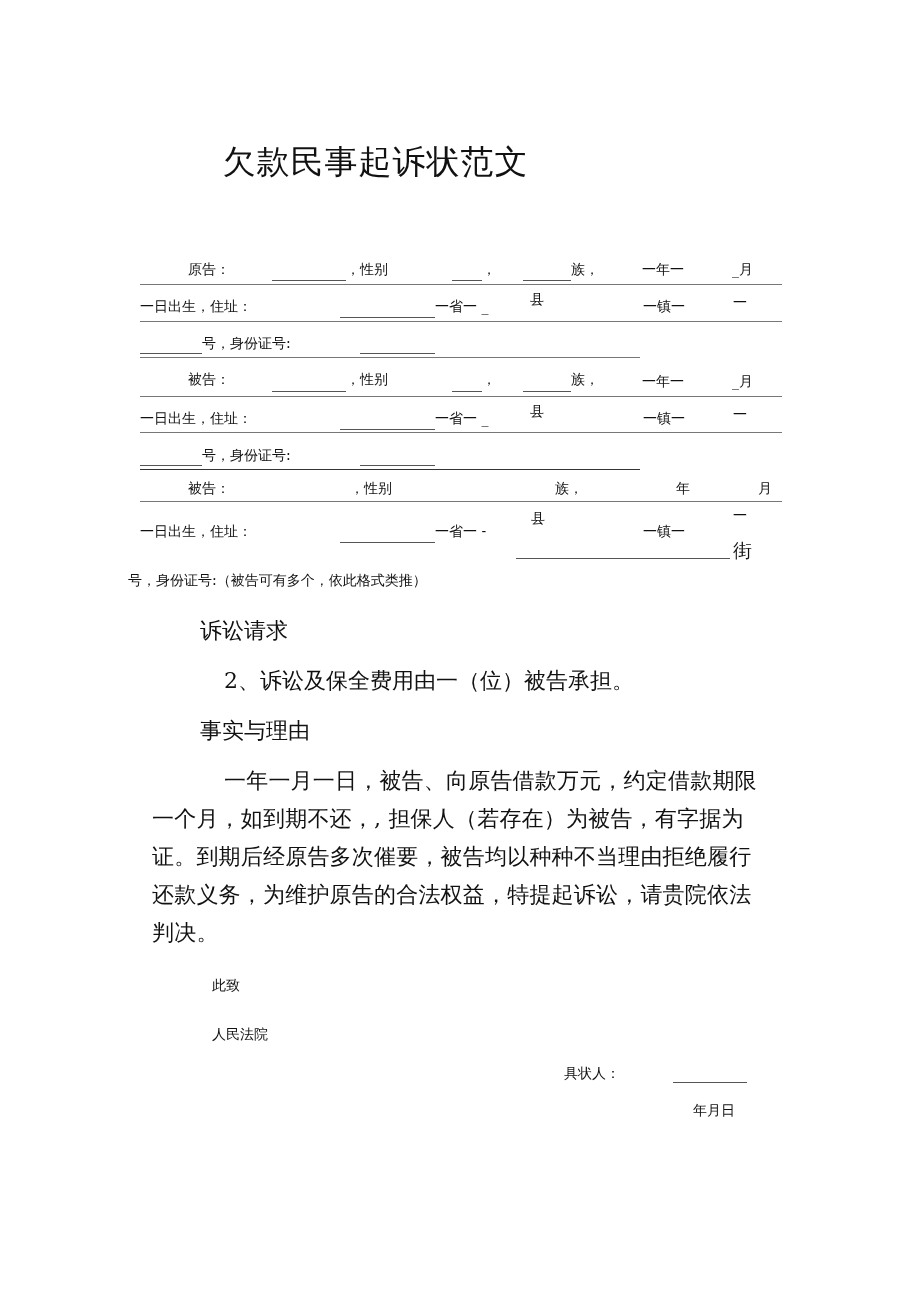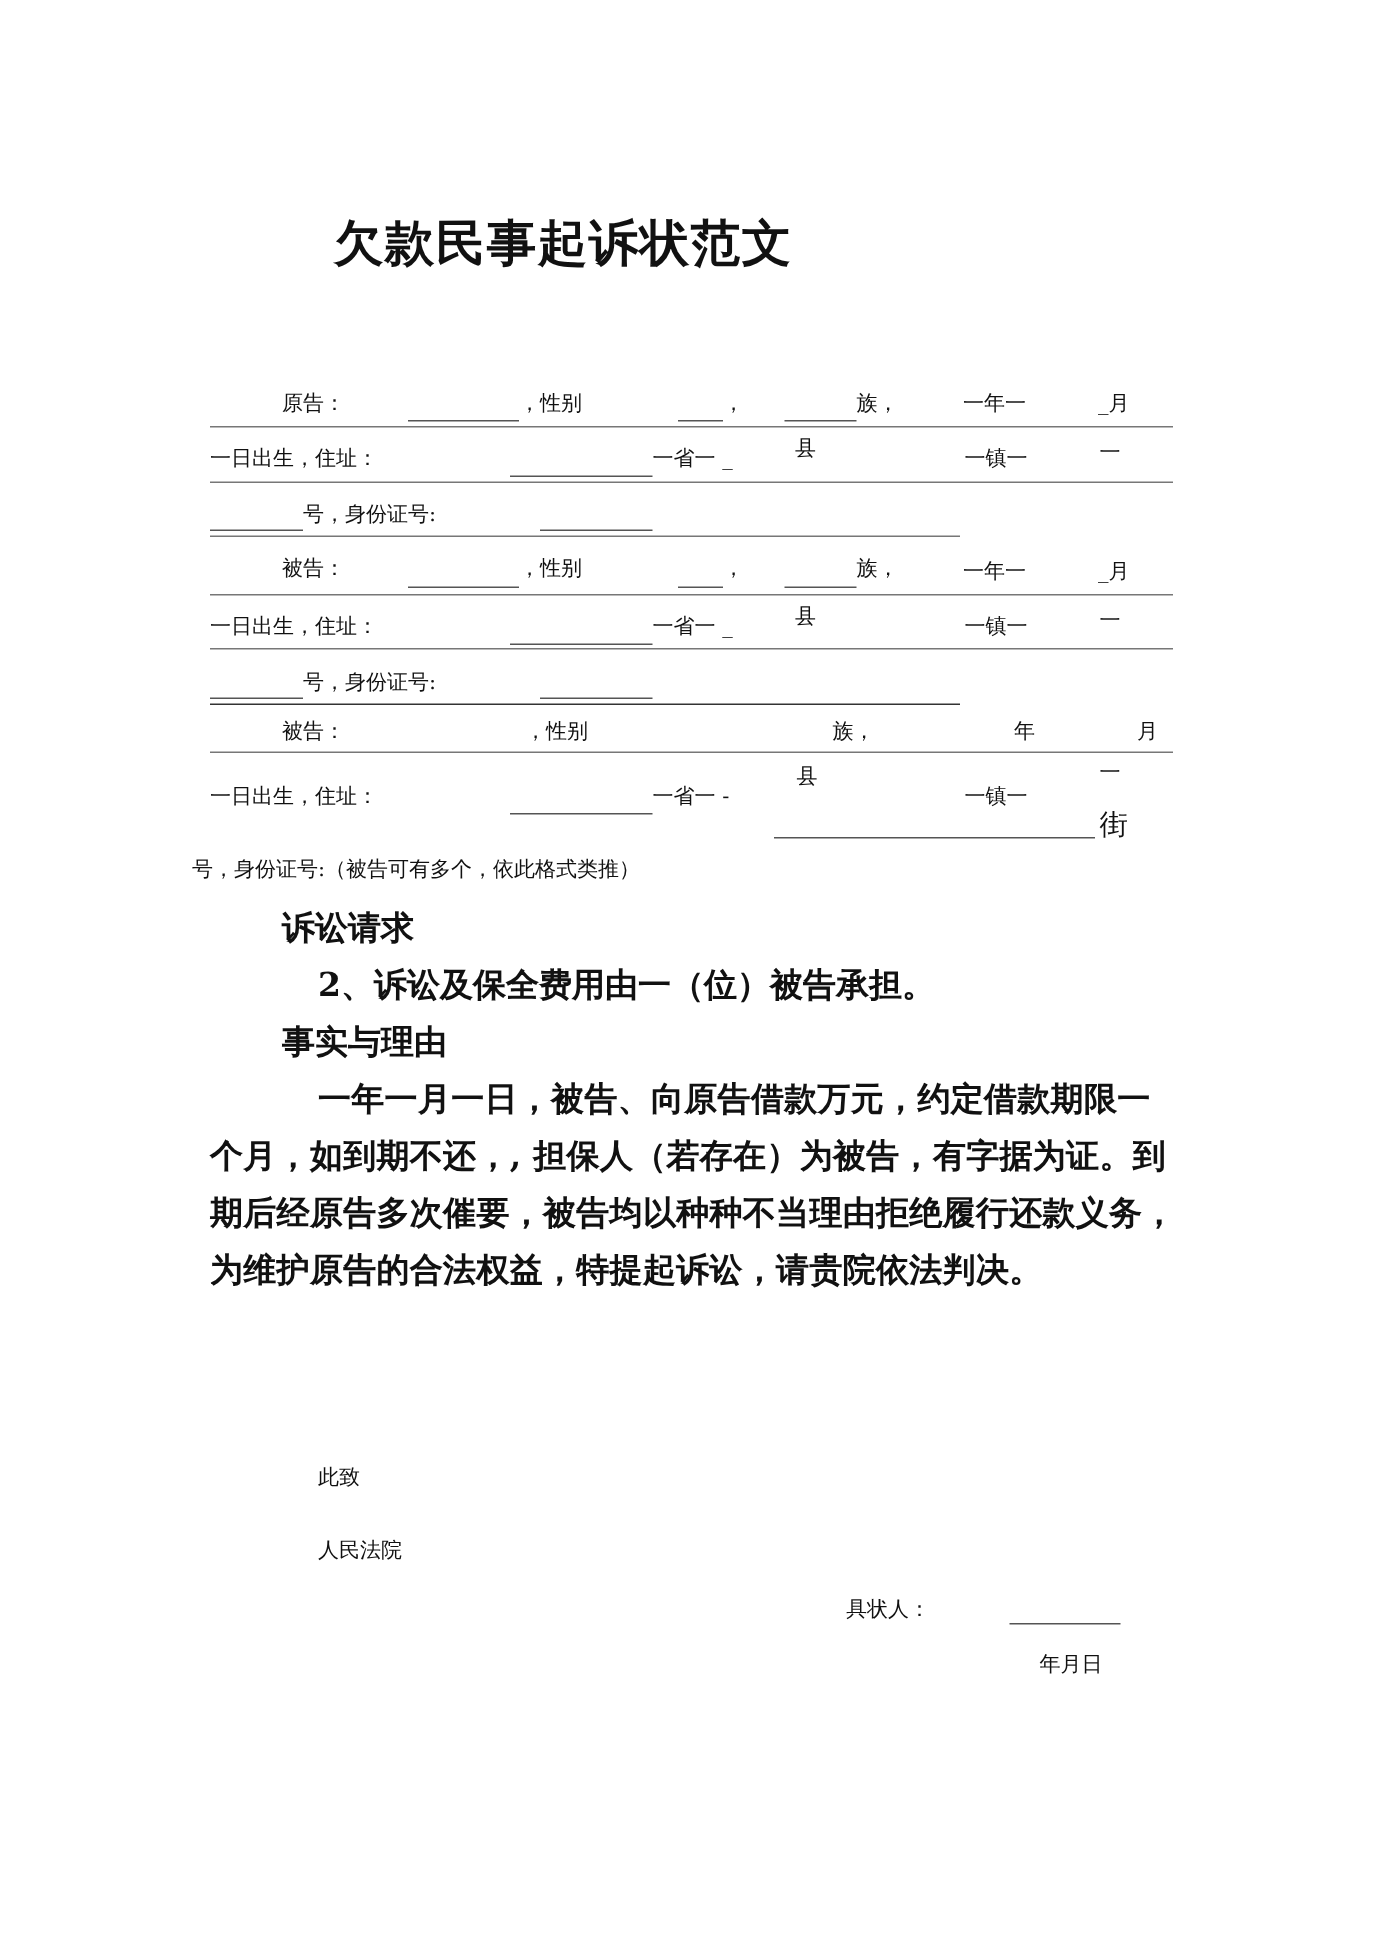--- a/index.html
+++ b/index.html
@@ -1,25 +1,25 @@
 <!DOCTYPE html>
 <html><head>
 <meta charset="utf-8">
 <style>
   html, body { margin: 0; padding: 0; background: #ffffff; }
   body { width: 920px; height: 1301px; position: relative; overflow: hidden;
          font-family: "DejaVu Serif", "Liberation Serif", serif; color: #111; }
   .page { position: absolute; left: 0; top: 0; width: 920px; height: 1301px; }
   .title { position: absolute; left: 0; width: 751px; top: 140px; text-align: center;
-           font-family: "DejaVu Sans", "Liberation Sans", sans-serif; font-size: 33px; letter-spacing: 1px; font-weight: bold; }
+           font-family: "DejaVu Sans", "Liberation Sans", sans-serif; font-size: 33px; letter-spacing: 1px; }
   .t { position: absolute; font-size: 14px; white-space: nowrap; line-height: 26px; }
   .hl { position: absolute; height: 0; border-top: 1.5px solid #777; }
   .ul { position: absolute; height: 0; border-top: 1.3px solid #555; }
   .body { position: absolute; left: 140px; width: 645px; font-size: 22px; line-height: 38px; }
-  .body p { margin: 0; font-weight: bold; }
+  .body p { margin: 12px; }
   .ind1 { text-indent: 48px; }
   .ind2 { text-indent: 72px; }
 </style>
 </head>
 <body>
 
 <div class="page">
 
   <div class="title">欠款民事起诉状范文</div>
 

